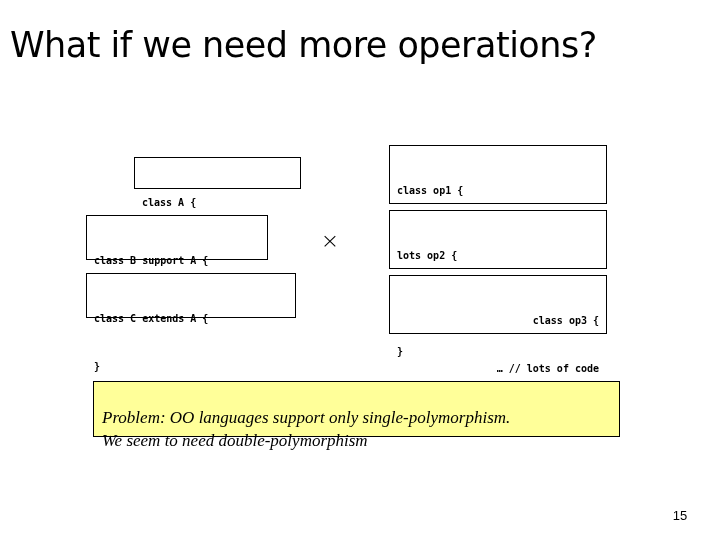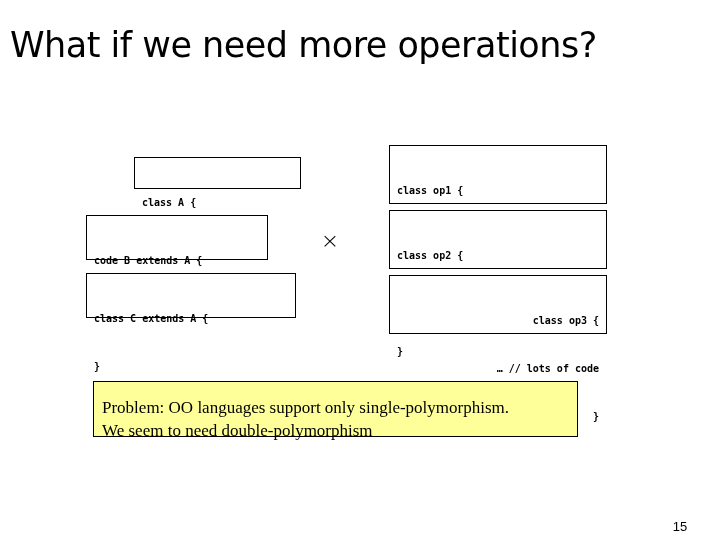--- a/index.html
+++ b/index.html
@@ -79,79 +79,79 @@
     text-align: center;
     color: #000000;
     font-weight: 300;
   }
 
   
   #problem-box {
     position: absolute;
     left: 93px;
     top: 381px;
-    width: 485px;
+    width: 527px;
     height: 56px;
     box-sizing: border-box;
     border: 1px solid #000000;
     background: #ffff99;
-    padding: 14px 8px 4px 8px;
+    padding: 24px 8px 4px 8px;
     font-family: "Liberation Serif", serif;
     font-size: 17px;
     line-height: 23px;
     color: #000000;
     white-space: nowrap;
+    font-style: italic;
   }
 
   
   #page-number {
     position: absolute;
     left: 660px;
     top: 508px;
     width: 40px;
     text-align: center;
     font-family: "Liberation Sans", sans-serif;
     font-size: 13px;
     line-height: 16px;
     color: #000000;
-    margin-top: 11px;
   }
 </style>
 </head>
 <body>
 
 <div id="slide">
 
   <div id="slide-title">What if we need more operations?</div>
 
   <div class="code-box" id="class-box-a">
     <div class="code-line">class A {</div>
     <div class="code-line">}</div>
   </div>
 
   <div class="code-box" id="class-box-b">
-    <div class="code-line">code B extends A {</div>
+    <div class="code-line">class B support A {</div>
     <div class="code-line">}</div>
   </div>
 
   <div class="code-box" id="class-box-c">
     <div class="code-line">class C extends A {</div>
     <div class="code-line">}</div>
   </div>
 
   <div id="cross-operator">×</div>
 
   <div class="code-box" id="op-box-1">
     <div class="code-line">class op1 {</div>
     <div class="code-line">  … // lots of code</div>
     <div class="code-line">}</div>
   </div>
 
   <div class="code-box" id="op-box-2">
-    <div class="code-line">class op2 {</div>
+    <div class="code-line">lots op2 {</div>
     <div class="code-line">  … // lots of code</div>
     <div class="code-line">}</div>
   </div>
 
   <div class="code-box" id="op-box-3">
     <div class="code-line">class op3 {</div>
     <div class="code-line">  … // lots of code</div>
     <div class="code-line">}</div>
   </div>
 

